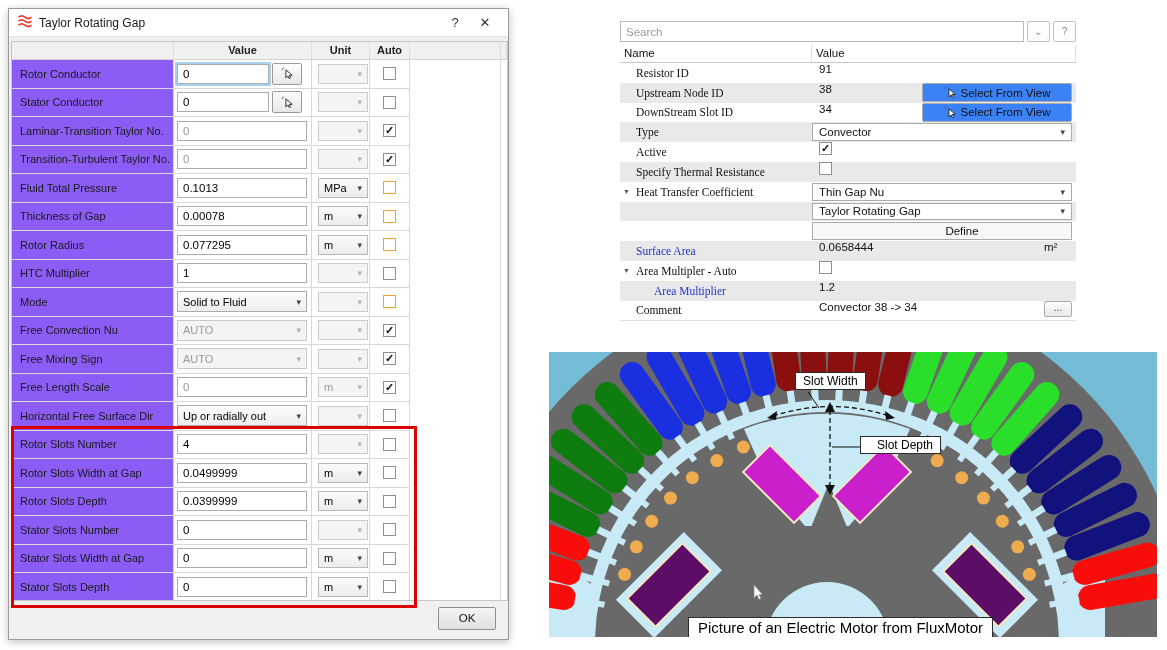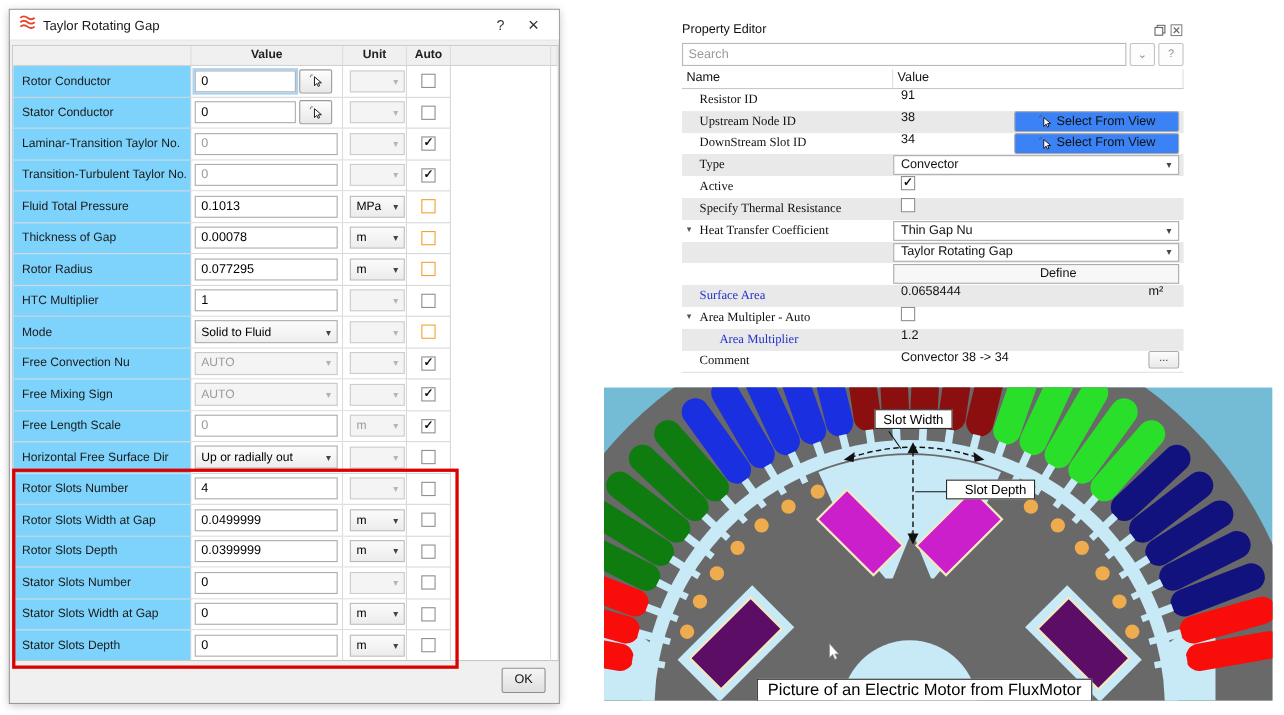--- a/index.html
+++ b/index.html
@@ -11,21 +11,21 @@
   #dlg-titlebar { position:absolute; left:0; top:0; right:0; height:28px; background:#ffffff; border-bottom:1px solid #e3e3e3;
                   display:flex; align-items:center; padding:0 8px; }
   #dlg-title { font-size:12px; color:#1a1a1a; margin-left:6px; flex:1; }
   .win-btn { width:30px; height:24px; display:flex; align-items:center; justify-content:center; font-size:13px; color:#333; }
   #dlg-table { position:absolute; left:2px; top:32px; width:497px; height:560px; background:#ffffff; border:1px solid #c6c6c6; overflow:hidden; }
   #dlg-header { display:grid; grid-template-columns:162px 138px 58px 40px 1fr; height:18px; background:#f0f0f0; border-bottom:1px solid #d2d2d2; }
   #dlg-header div { font-size:11px; font-weight:bold; color:#222; text-align:center; line-height:17px; border-right:1px solid #dddddd; }
   #dlg-rows { position:relative; }
   .t-row { display:grid; grid-template-columns:162px 138px 58px 40px; height:28.5px; }
   .t-cell { border-right:1px solid #d8d8d8; border-bottom:1px solid #d8d8d8; display:flex; align-items:center; }
-  .t-label { background:#7dd3fc; padding-left:8px; font-size:11px; color:#1a1a1a; white-space:nowrap; overflow:hidden; }
+  .t-label { background:#8b5cf6; padding-left:8px; font-size:11px; color:#1a1a1a; white-space:nowrap; overflow:hidden; }
   .t-val { background:#ffffff; padding-left:3px; }
   .val-input { display:inline-block; width:130px; height:20px; border:1px solid #acacac; background:#fff; font-size:11.5px;
                line-height:18px; padding-left:5px; color:#000; }
   .val-input.small { width:92px; }
   .val-input.disabled { color:#9a9a9a; }
   .val-input.focus { outline:2px solid #a9d1f0; }
   .pick-btn { width:30px; height:22px; margin-left:3px; border:1px solid #9a9a9a; background:linear-gradient(#fdfdfd,#e8e8e8);
               border-radius:2px; display:inline-flex; align-items:center; justify-content:center; }
   .val-select { width:130px; height:21px; border:1px solid #acacac; background:linear-gradient(#fdfdfd,#ededed);
                 font-size:11px; color:#000; display:flex; align-items:center; padding-left:5px; position:relative; }
@@ -35,21 +35,21 @@
   .unit-select { width:50px; height:20px; border:1px solid #b9b9b9; background:linear-gradient(#fbfbfb,#ececec);
                  font-size:11px; color:#000; display:flex; align-items:center; padding-left:5px; position:relative; margin-left:3px; }
   .unit-select.disabled { background:#f4f4f4; border-color:#cccccc; color:#9a9a9a; }
   .unit-select.disabled .arr { color:#b4b4b4; }
   .t-auto { justify-content:center; }
   .cb { width:13px; height:13px; border:1px solid #8f8f8f; background:#fff; display:flex; align-items:center; justify-content:center;
         font-size:11px; font-weight:bold; color:#111; line-height:11px; }
   .cb.orange { border:1px solid #f0a330; }
   #red-box { position:absolute; left:2px; top:417px; width:406px; height:182px; border:3px solid #dd0000; pointer-events:none; }
   #table-divider { position:absolute; left:491px; top:32px; width:1px; height:560px; background:#dcdcdc; }
-  #ok-btn { position:absolute; right:12px; bottom:9px; width:40px; height:23px; border:1px solid #8e8e8e;
+  #ok-btn { position:absolute; right:12px; bottom:9px; width:58px; height:23px; border:1px solid #8e8e8e;
             background:linear-gradient(#f5f5f5,#dfdfdf); font-size:11.5px; color:#111; text-align:center; line-height:21px; border-radius:2px; }
 
   
   #pe { position:absolute; left:620px; top:18px; width:456px; height:322px; background:#fff; }
   #pe-titlebar { display:flex; align-items:center; height:18px; }
   #pe-title { font-size:11.5px; color:#111; flex:1; }
   .pe-winbtn { width:13px; height:12px; margin-left:2px; display:flex; align-items:center; justify-content:center; }
   #pe-searchrow { display:flex; align-items:center; margin-top:3px; height:21px; }
   #pe-search { flex:1; height:21px; border:1px solid #b9b9b9; font-size:11.5px; padding-left:5px; color:#000; }
   #pe-search::placeholder { color:#9a9a9a; }
@@ -419,35 +419,20 @@
           </div>
         </div>
       </div>
   </div>
   <div id="table-divider"></div>
   <div id="red-box"></div>
   <div id="ok-btn">OK</div>
 </div>
 
 <div id="pe">
-  <div id="pe-titlebar">
-    <span id="pe-title">Property Editor</span>
-    <span class="pe-winbtn">
-      <svg width="11" height="11" viewBox="0 0 11 11">
-          <rect x="3" y="1" width="7" height="7" fill="none" stroke="#666"></rect>
-          <rect x="1" y="3" width="7" height="7" fill="#fff" stroke="#666"></rect>
-        </svg>
-    </span>
-    <span class="pe-winbtn">
-      <svg width="11" height="11" viewBox="0 0 11 11">
-          <rect x="0.5" y="0.5" width="10" height="10" fill="none" stroke="#666"></rect>
-          <path d="M3 3 L8 8 M8 3 L3 8" stroke="#666"></path>
-        </svg>
-    </span>
-  </div>
   <div id="pe-searchrow">
     <input id="pe-search" type="text" placeholder="Search" style="">
     <span class="pe-sbtn">⌄</span>
     <span class="pe-sbtn">?</span>
   </div>
   <div id="pe-header">
     <div>Name</div>
     <div>Value</div>
   </div>
   <div id="pe-rows">

